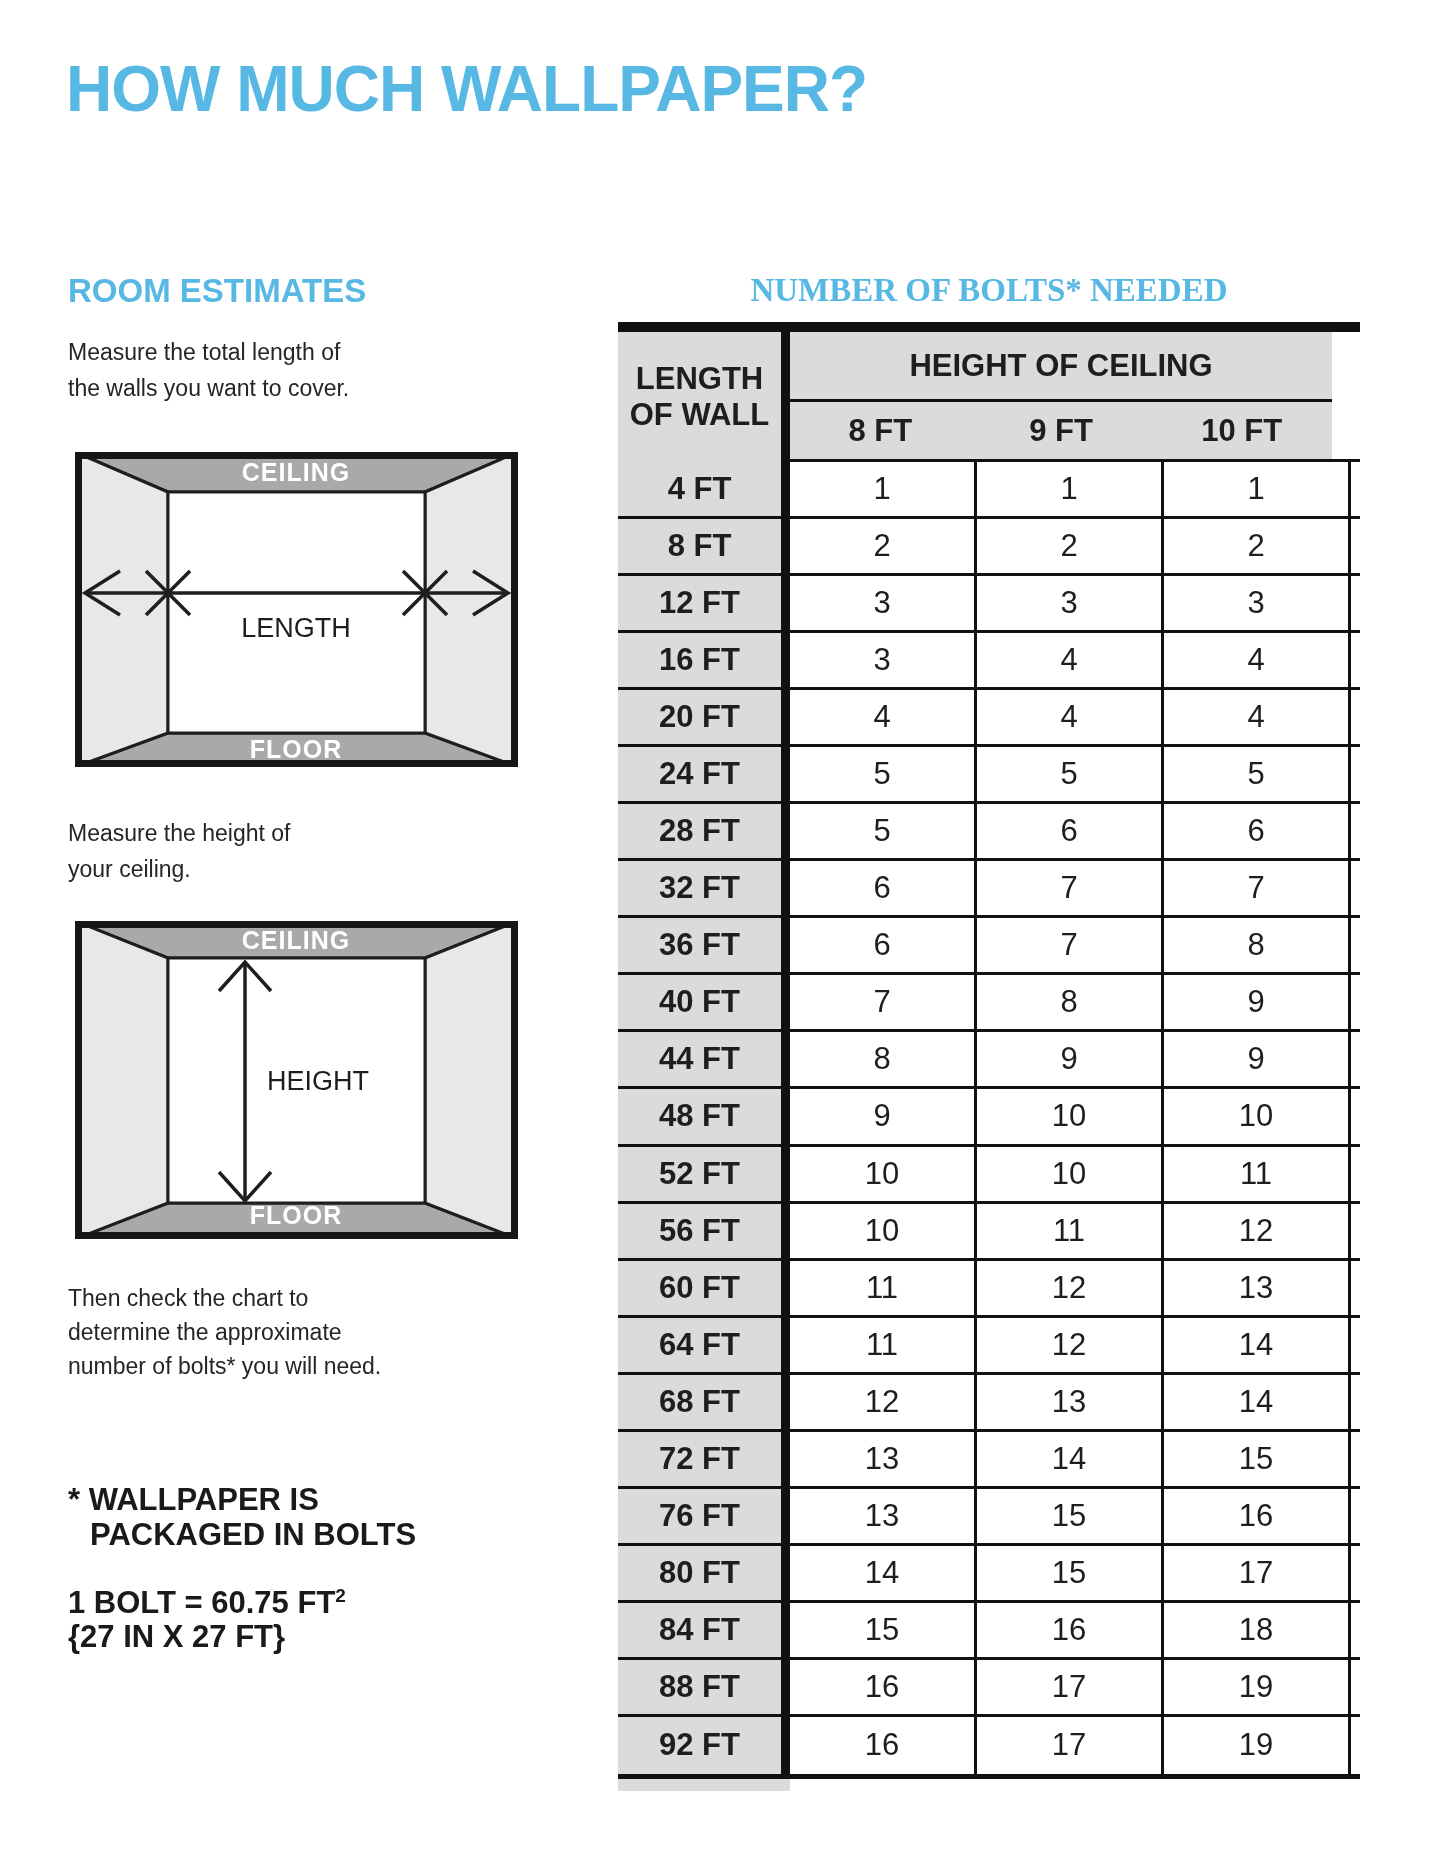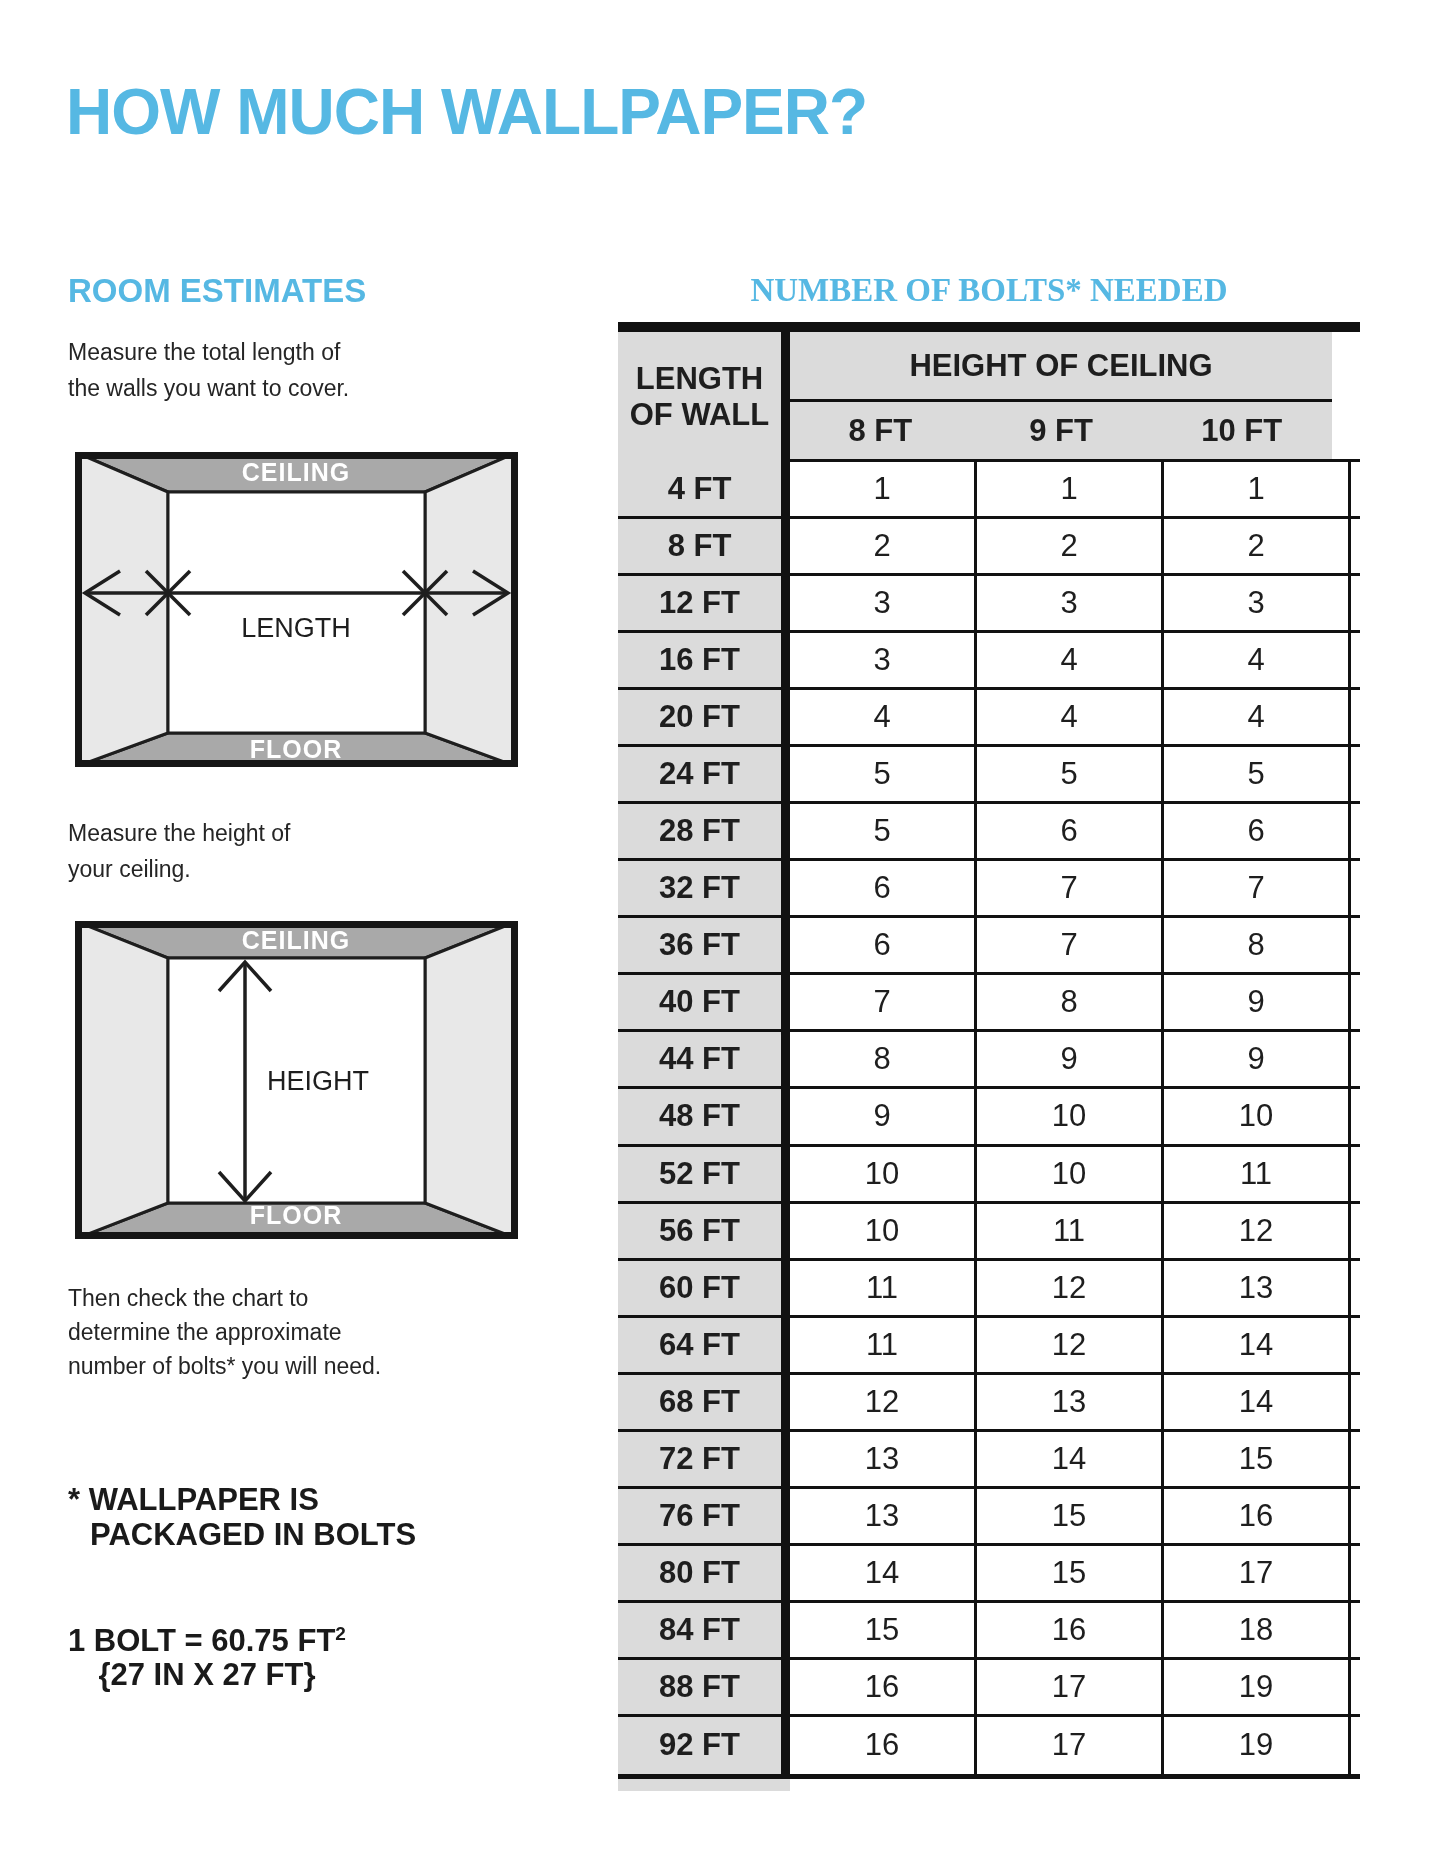--- a/index.html
+++ b/index.html
@@ -10,21 +10,21 @@
     --ink:#1E1E1E;
   }
   *{margin:0;padding:0;box-sizing:border-box;}
   html,body{background:#fff;}
   body{
     width:1445px;height:1870px;position:relative;overflow:hidden;
     font-family:"Liberation Sans","DejaVu Sans",sans-serif;color:var(--ink);
   }
   .abs{position:absolute;}
   
-  .page-title{left:66px;top:75px;font-size:64px;font-weight:bold;color:var(--accent);letter-spacing:-1px;}
+  .page-title{left:66px;top:52px;font-size:64px;font-weight:bold;color:var(--accent);letter-spacing:-1px;}
   .sec-head{font-size:33px;font-weight:bold;color:var(--accent);letter-spacing:0;}
   .room-head{left:68px;top:272px;}
   .table-head{left:618px;top:272px;width:742px;text-align:center;font-family:Liberation Serif, serif;}
   
   .para{left:68px;font-size:23px;line-height:36px;color:#252525;}
   .para3{line-height:34px;}
   .foot{left:68px;font-size:31px;line-height:35px;font-weight:bold;color:#1a1a1a;}
   .foot .indent{padding-left:22px;}
   .bolteq{left:68px;font-size:31px;line-height:34px;font-weight:bold;color:#1a1a1a;}
   .bolteq sup{font-size:19px;vertical-align:super;line-height:0;}
@@ -115,21 +115,21 @@
   <div>Then check the chart to</div>
   <div>determine the approximate</div>
   <div>number of bolts* you will need.</div>
 </div>
 
 <div class="abs foot" style="top:1482px;">
   <div>* WALLPAPER IS</div>
   <div class="indent">PACKAGED IN BOLTS</div>
 </div>
 
-<div class="abs bolteq" style="top:1624px;text-align:center;">
+<div class="abs bolteq" style="top:1586px;">
   <div><span>1 BOLT = 60.75 FT</span><sup>2</sup></div>
   <div>{27 IN X 27 FT}</div>
 </div>
 
 <div class="abs btable">
   <div class="t-topborder"></div>
   <div class="t-header">
     <div class="t-h-col1">
       <div>LENGTH</div>
       <div>OF WALL</div>

